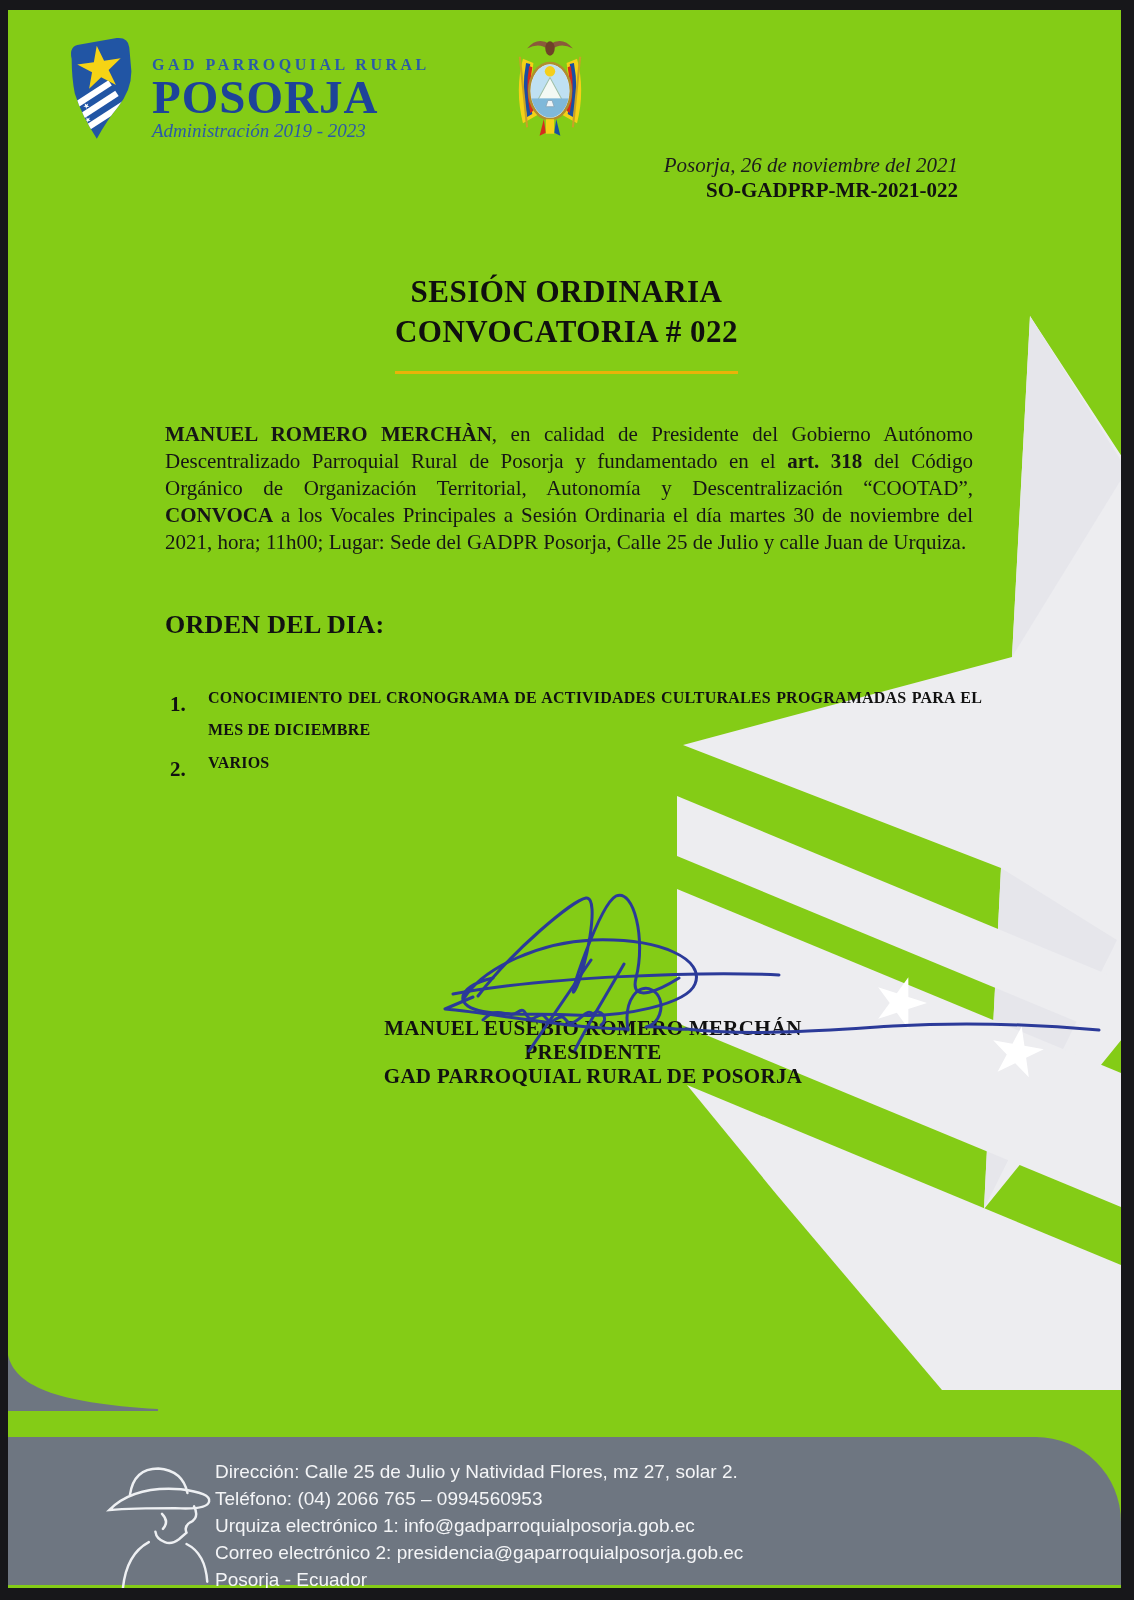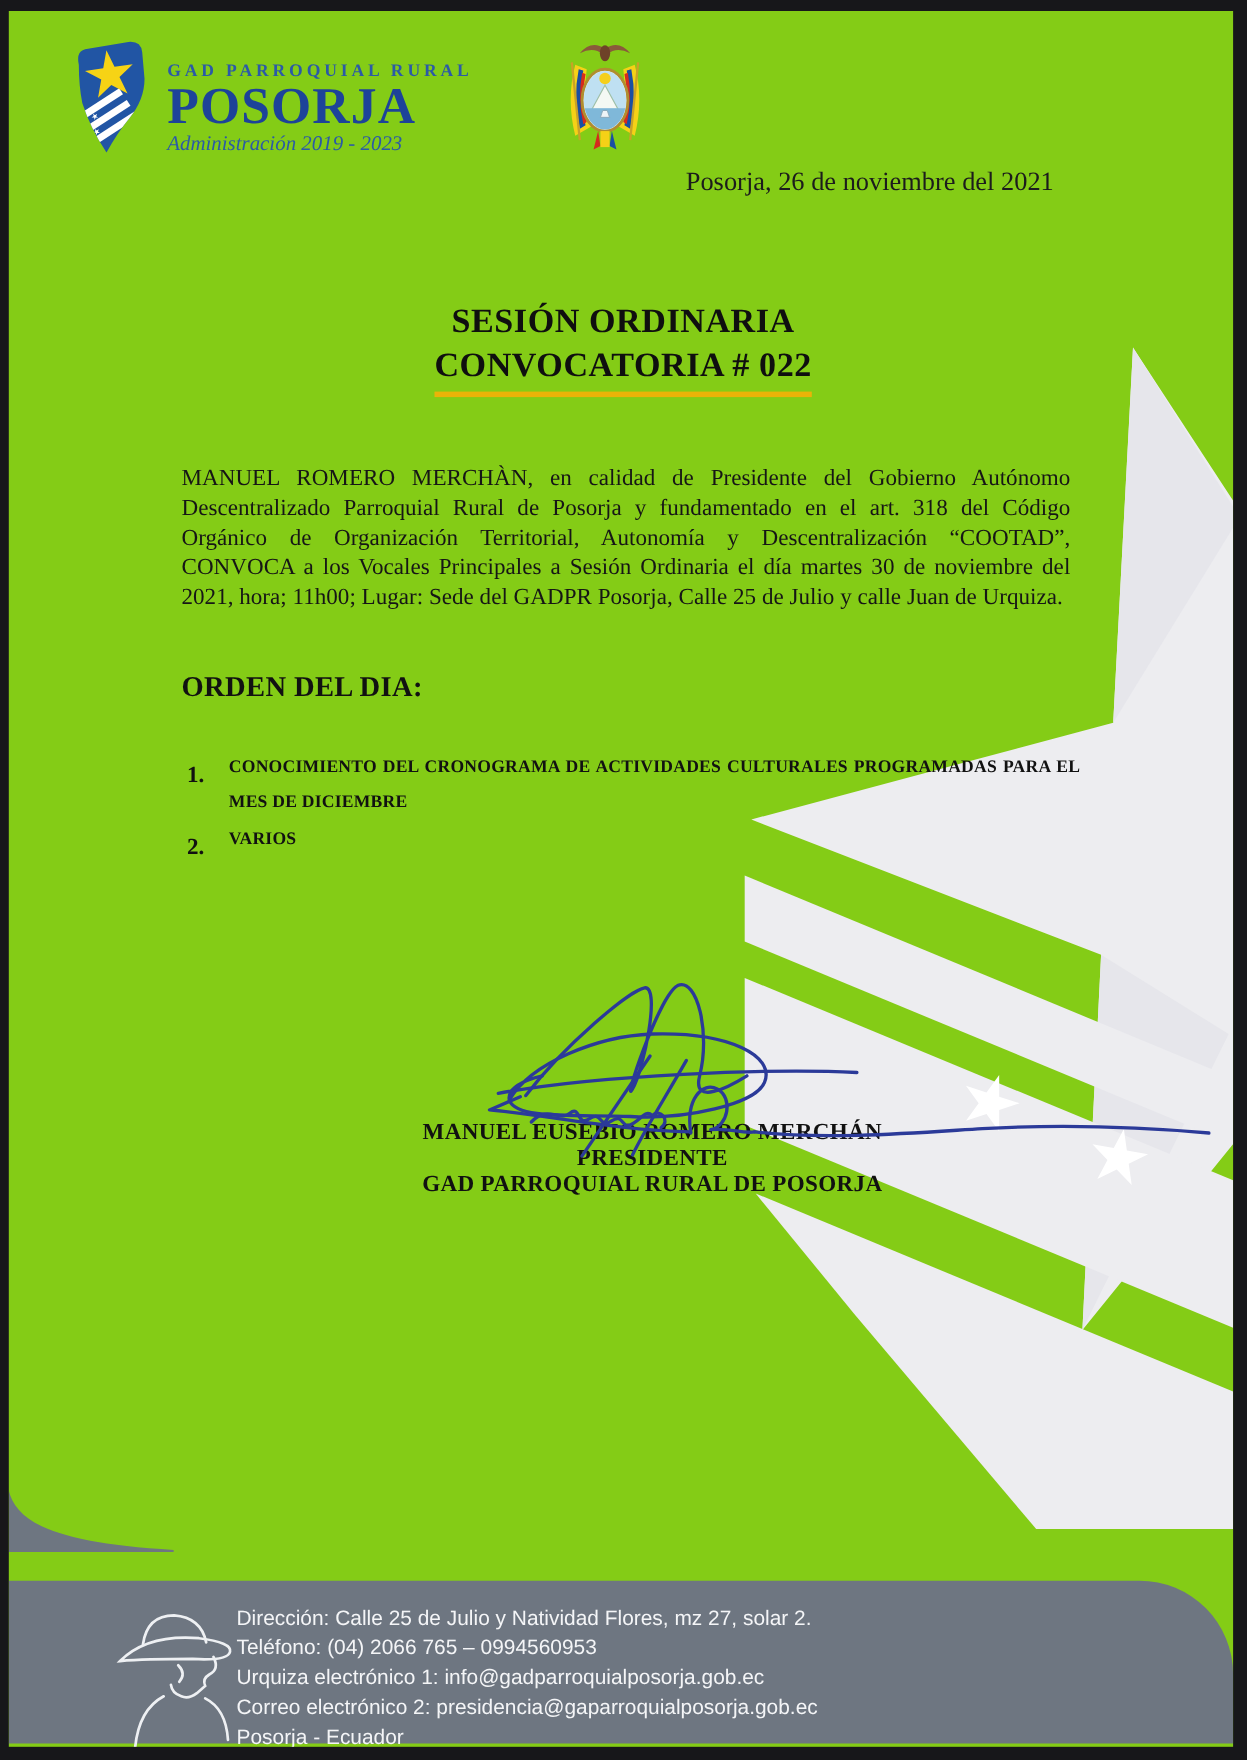--- a/index.html
+++ b/index.html
@@ -19,33 +19,33 @@
   .watermark{position:absolute;right:0;top:300px;width:460px;height:1120px;z-index:0;}
   
   .logo-wrap{position:absolute;left:52px;top:26px;display:flex;z-index:2;}
   .logo-shield{width:82px;height:110px;}
   .logo-text{margin-left:10px;padding-top:20px;}
   .logo-line1{font-size:16px;font-weight:bold;letter-spacing:3.5px;color:#2b5aa7;}
   .logo-name{font-size:47px;font-weight:800;color:#1d4399;letter-spacing:1px;line-height:46px;}
   .logo-line3{font-size:19px;font-weight:normal;font-style:italic;color:#2b5aa7;}
   .coat-of-arms{position:absolute;left:490px;top:20px;width:104px;height:118px;z-index:2;}
   .date-block{position:absolute;left:0;right:163px;top:143px;text-align:right;z-index:2;}
-  .date-line{font-size:24px;color:#1c1c1c;}
+  .date-line{font-size:21px;color:#1c1c1c;font-style:italic;}
   .ref-line{font-size:21px;font-weight:bold;color:#111;}
   
   .title-block{position:absolute;left:4px;right:0;top:262px;text-align:center;z-index:2;}
   .title-line{font-size:31px;font-weight:bold;color:#0f0f0f;letter-spacing:0.5px;line-height:40px;}
-  .title-underline{display:inline-block;border-bottom:5px solid #eab308;padding-bottom:4px;}
+  .title-underline{display:inline-block;border-bottom:3px solid #eab308;padding-bottom:19px;}
   
   .body-par{
     position:absolute;left:157px;top:390px;width:808px;z-index:2;
     font-size:21px;line-height:27px;color:#161616;
     text-align:justify;
   }
-  .b{font-weight:normal;}
+  .b{font-weight:bold;}
   .orden{position:absolute;left:157px;top:600px;font-size:26px;font-weight:bold;color:#111;z-index:2;letter-spacing:0.3px;}
   .agenda{position:absolute;left:162px;top:672px;width:812px;z-index:2;}
   .agenda-item{display:flex;margin-bottom:1px;}
   .agenda-num{font-size:21px;font-weight:bold;width:38px;flex:none;line-height:44px;color:#111;}
   .agenda-text{font-size:16px;font-weight:bold;line-height:32px;color:#111;text-align:justify;letter-spacing:0.2px;}
   
   .signature{position:absolute;left:415px;top:868px;width:700px;height:176px;z-index:3;pointer-events:none;}
   .name-block{position:absolute;left:150px;width:870px;top:1006px;text-align:center;z-index:2;}
   .name-line{font-size:21px;font-weight:bold;color:#111;line-height:24px;letter-spacing:0.3px;}
   
@@ -144,20 +144,21 @@
       <path d="M46,72 L54,72 L52,66 L48,66 Z" fill="#eef4f7" stroke="#88a6b8" stroke-width="0.8"></path>
     </g>
 
     <path d="M44,84 L40,100 L46,97 Z" fill="#d52b1e"></path>
     <path d="M56,84 L60,100 L54,97 Z" fill="#1a4ea3"></path>
     <rect x="46" y="84" width="8" height="14" fill="#f5d117"></rect>
   </svg>
 
   <div class="date-block">
     <div class="date-line">Posorja, 26 de noviembre del 2021</div>
+    <div class="ref-line">SO-GADPRP-MR-2021-022</div>
   </div>
 
   <div class="title-block">
     <div class="title-line">SESIÓN ORDINARIA</div>
     <div class="title-line"><span class="title-underline">CONVOCATORIA # 022</span></div>
   </div>
 
   <p class="body-par"><span class="b">MANUEL ROMERO MERCHÀN</span><span>, en calidad de Presidente del Gobierno Autónomo Descentralizado Parroquial Rural de Posorja y fundamentado en el </span><span class="b">art. 318</span><span> del Código Orgánico de Organización Territorial, Autonomía y Descentralización “COOTAD”, </span><span class="b">CONVOCA</span><span> a los Vocales Principales a Sesión Ordinaria el día martes 30 de noviembre del 2021, hora; 11h00; Lugar: Sede del GADPR Posorja, Calle 25 de Julio y calle Juan de Urquiza.</span></p>
 
   <div class="orden">ORDEN DEL DIA:</div>

